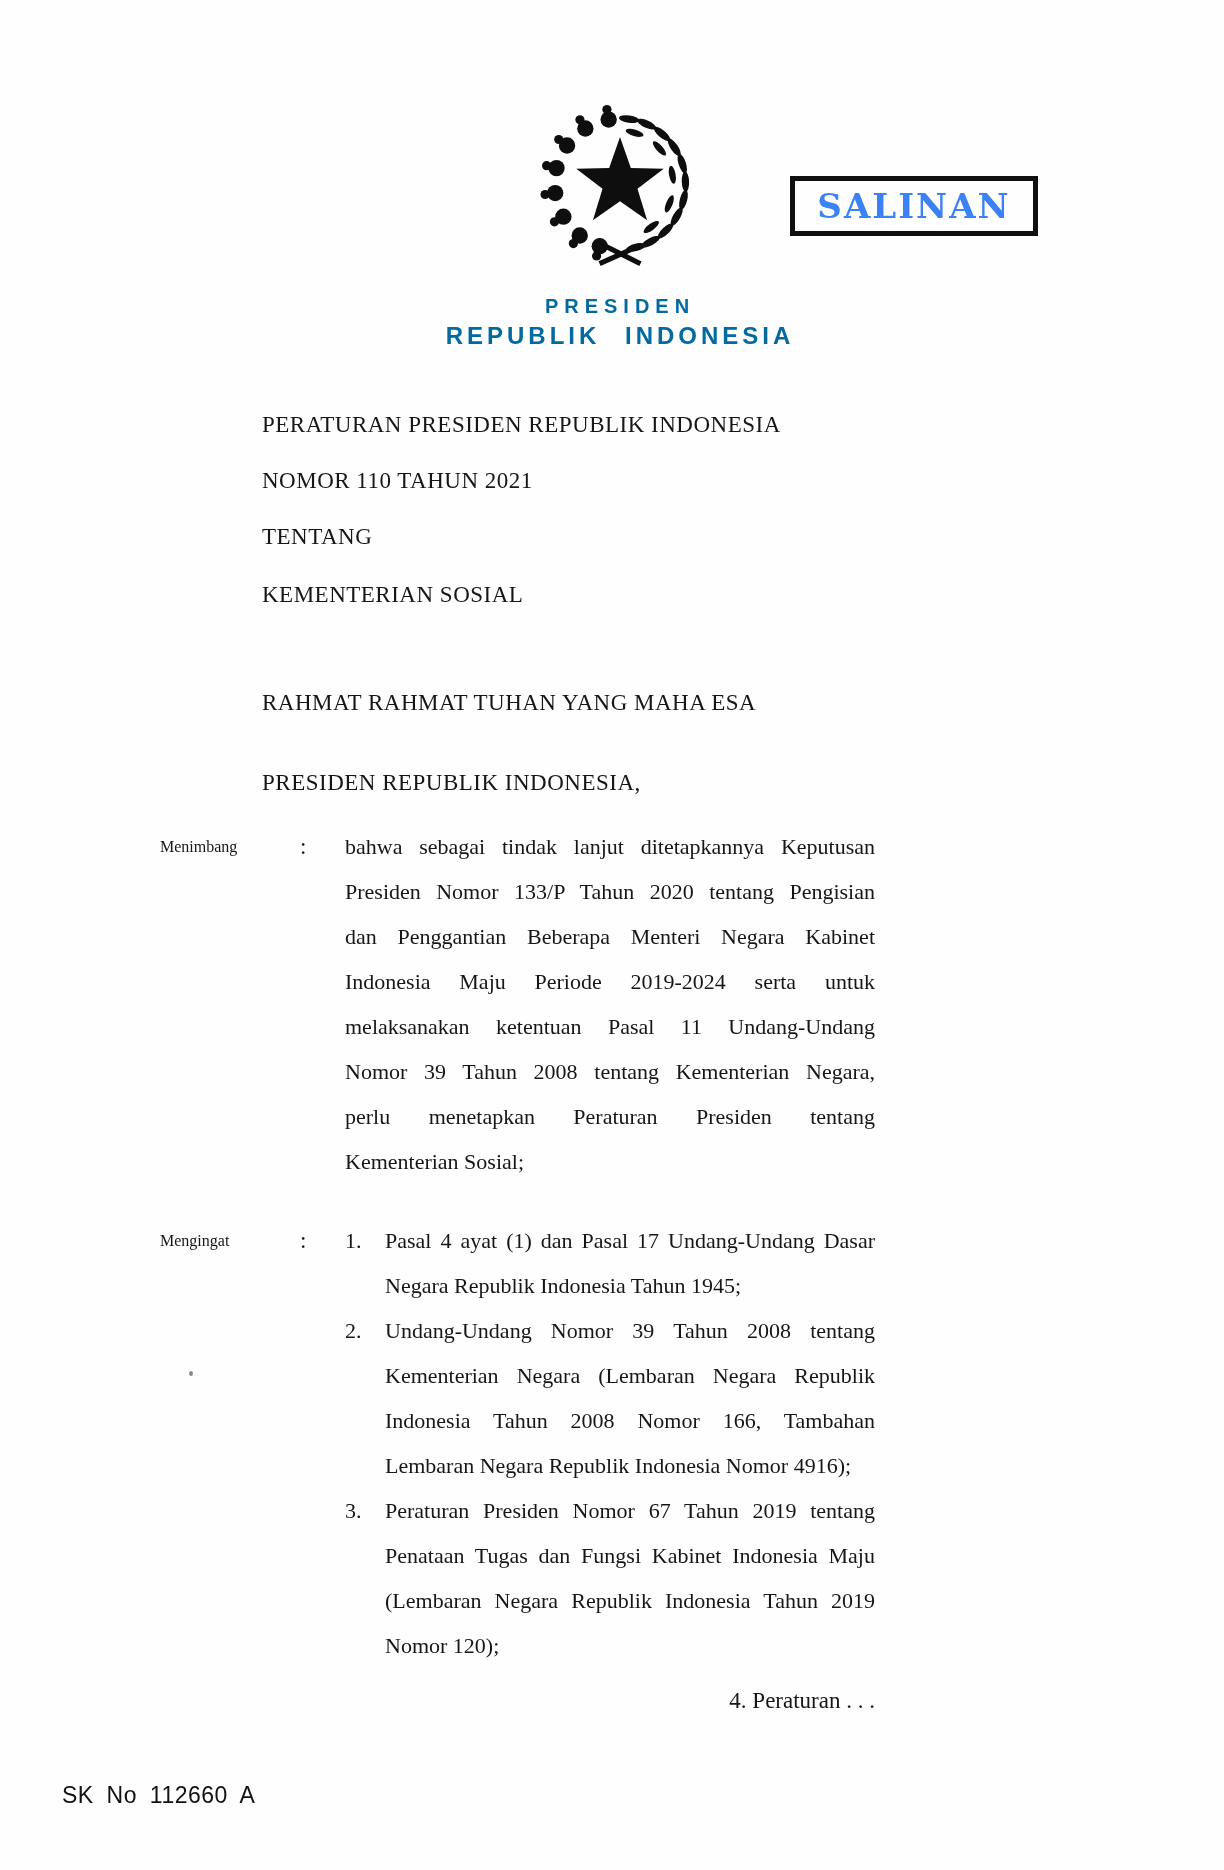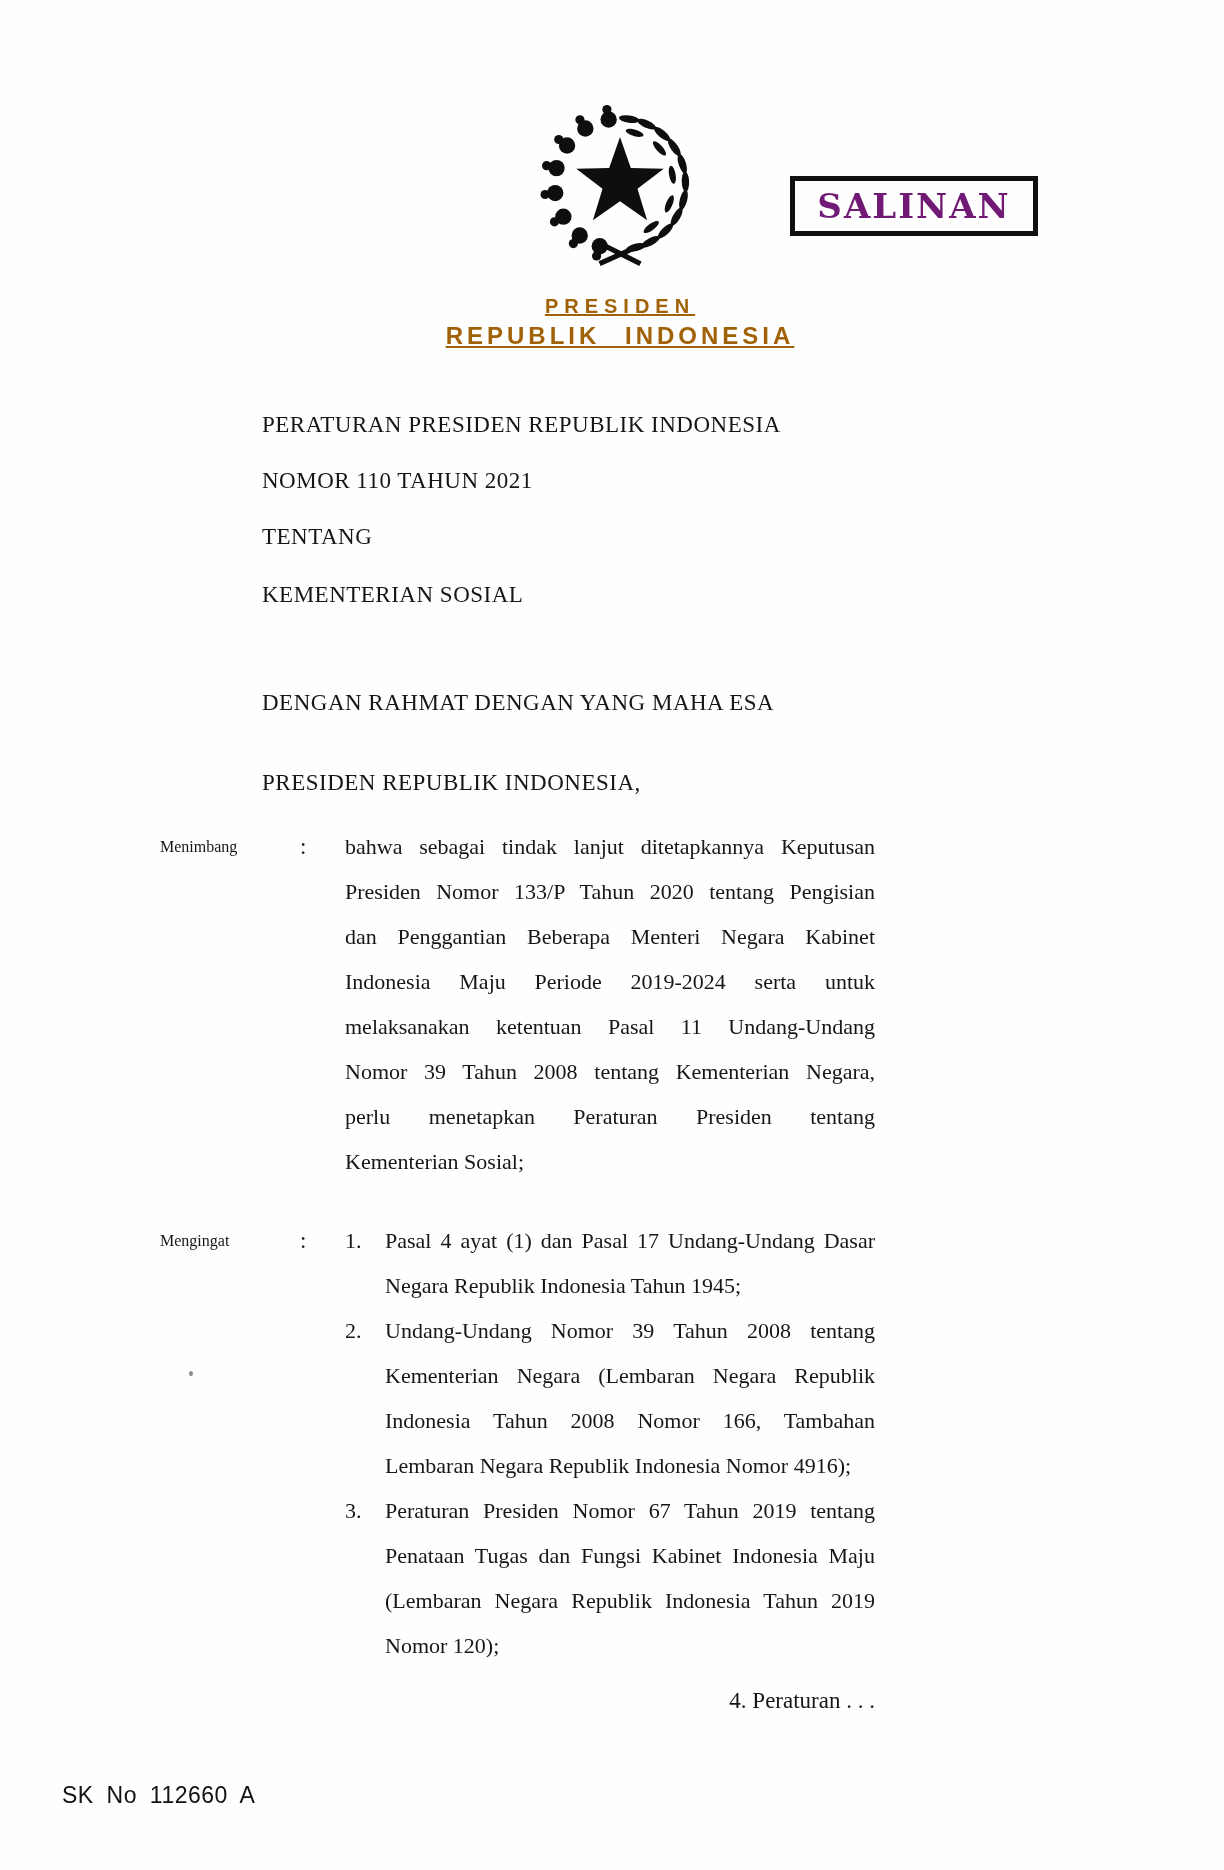--- a/index.html
+++ b/index.html
@@ -15,27 +15,27 @@
 
   
   .seal { position:absolute; left:528px; top:92px; width:184px; height:188px; }
   .stamp-box {
     position:absolute; left:790px; top:176px; width:238px; height:50px;
     border:5px solid #101010;
     display:flex; align-items:center; justify-content:center;
   }
   .stamp-text {
     font-family:"DejaVu Serif", serif;
-    font-weight:bold; font-size:34px; letter-spacing:2px; color:#701a75;
+    font-weight:bold; font-size:34px; letter-spacing:2px; color:#3b82f6;
   }
   .letterhead {
     position:absolute; left:370px; top:295px; width:500px;
     text-align:center;
     font-family:"Liberation Sans", sans-serif;
-    font-weight:bold; color:#a16207;text-decoration:underline;
+    font-weight:bold; color:#0369a1;
   }
   .lh1 { font-size:20px; letter-spacing:6px; }
   .lh2 { font-size:24px; letter-spacing:4px; word-spacing:14px; margin-top:4px; }
 
   
   .cline {
     position:absolute; left:262px; width:680px;
     text-align:left; font-size:23px; line-height:30px; letter-spacing:0.5px;
     white-space:nowrap;
   }
@@ -128,21 +128,21 @@
   <div class="letterhead">
     <div class="lh1">PRESIDEN</div>
     <div class="lh2">REPUBLIK INDONESIA</div>
   </div>
 
   <div class="cline" style="top:410px">PERATURAN PRESIDEN REPUBLIK INDONESIA</div>
   <div class="cline" style="top:466px">NOMOR 110 TAHUN 2021</div>
   <div class="cline" style="top:522px">TENTANG</div>
   <div class="cline" style="top:580px">KEMENTERIAN SOSIAL</div>
 
-  <div class="cline" style="top:688px">DENGAN RAHMAT DENGAN YANG MAHA ESA</div>
+  <div class="cline" style="top:688px">RAHMAT RAHMAT TUHAN YANG MAHA ESA</div>
   <div class="cline" style="top:768px">PRESIDEN REPUBLIK INDONESIA,</div>
 
   <div class="label" style="top:832px">Menimbang</div>
   <div class="colon" style="top:832px">:</div>
   <div class="bline just" style="top:832px">bahwa sebagai tindak lanjut ditetapkannya Keputusan</div>
   <div class="bline just" style="top:877px">Presiden Nomor 133/P Tahun 2020 tentang Pengisian</div>
   <div class="bline just" style="top:922px">dan Penggantian Beberapa Menteri Negara Kabinet</div>
   <div class="bline just" style="top:967px">Indonesia Maju Periode 2019-2024 serta untuk</div>
   <div class="bline just" style="top:1012px">melaksanakan ketentuan Pasal 11 Undang-Undang</div>
   <div class="bline just" style="top:1057px">Nomor 39 Tahun 2008 tentang Kementerian Negara,</div>

